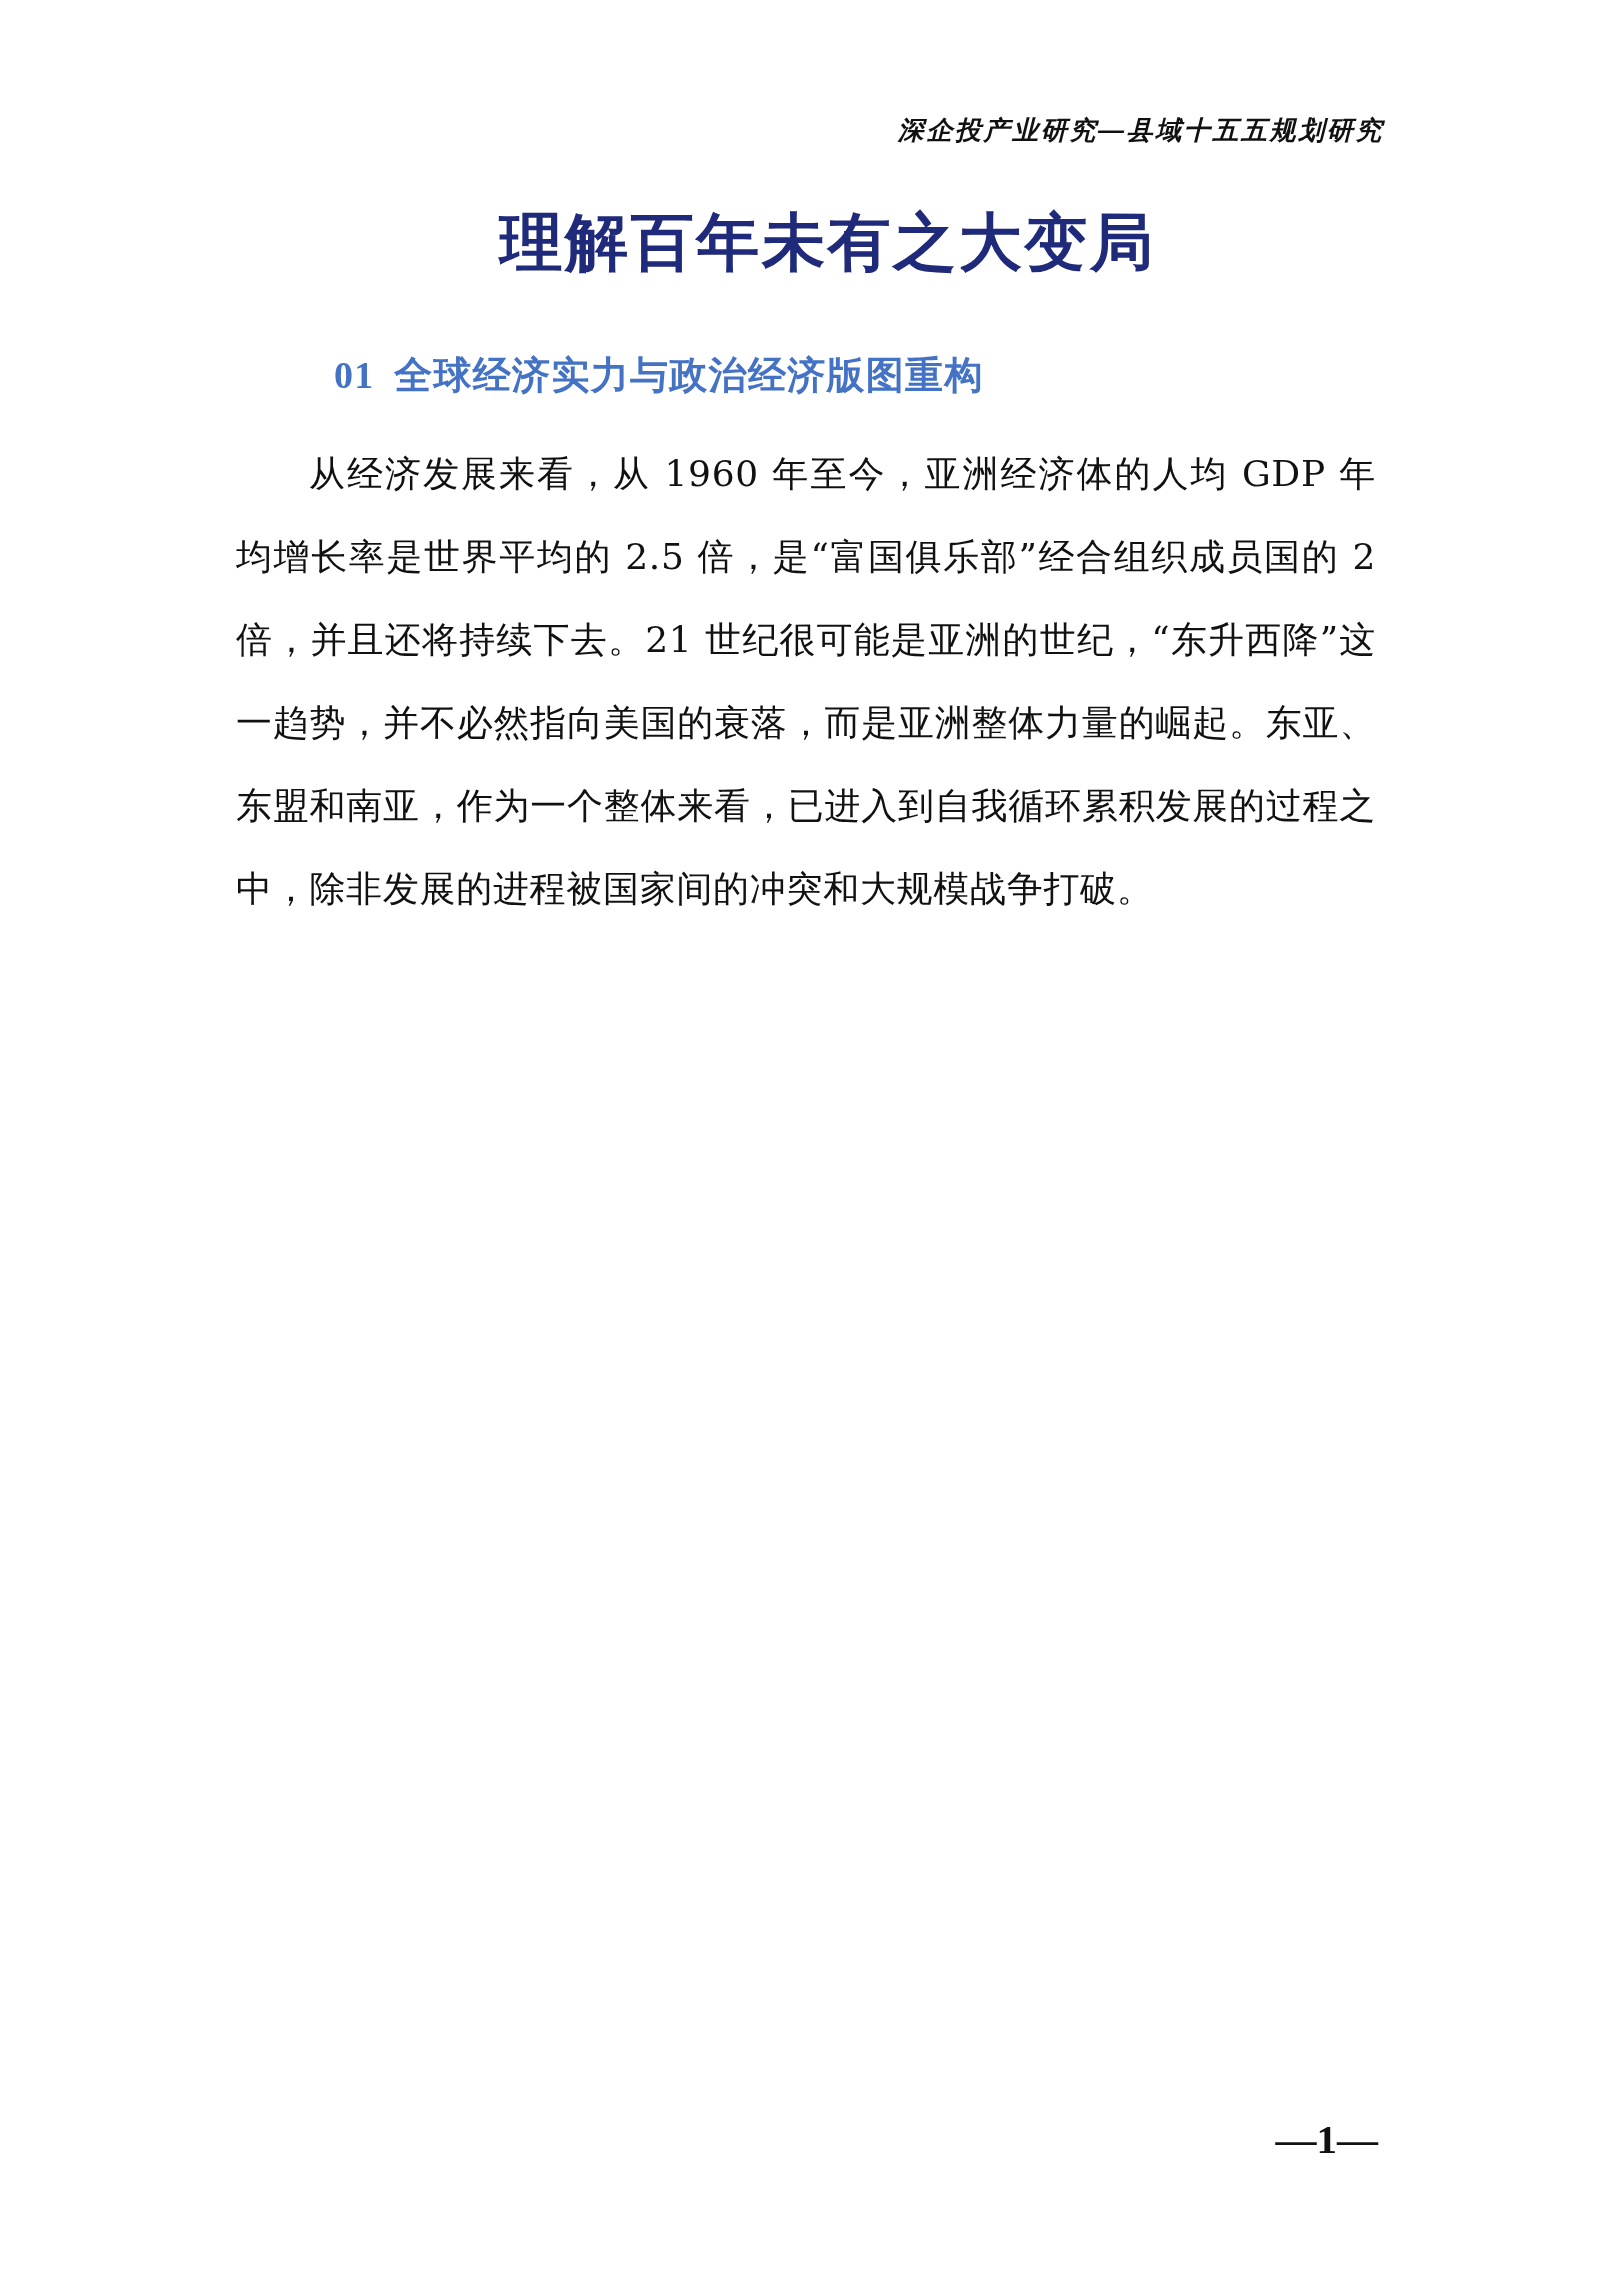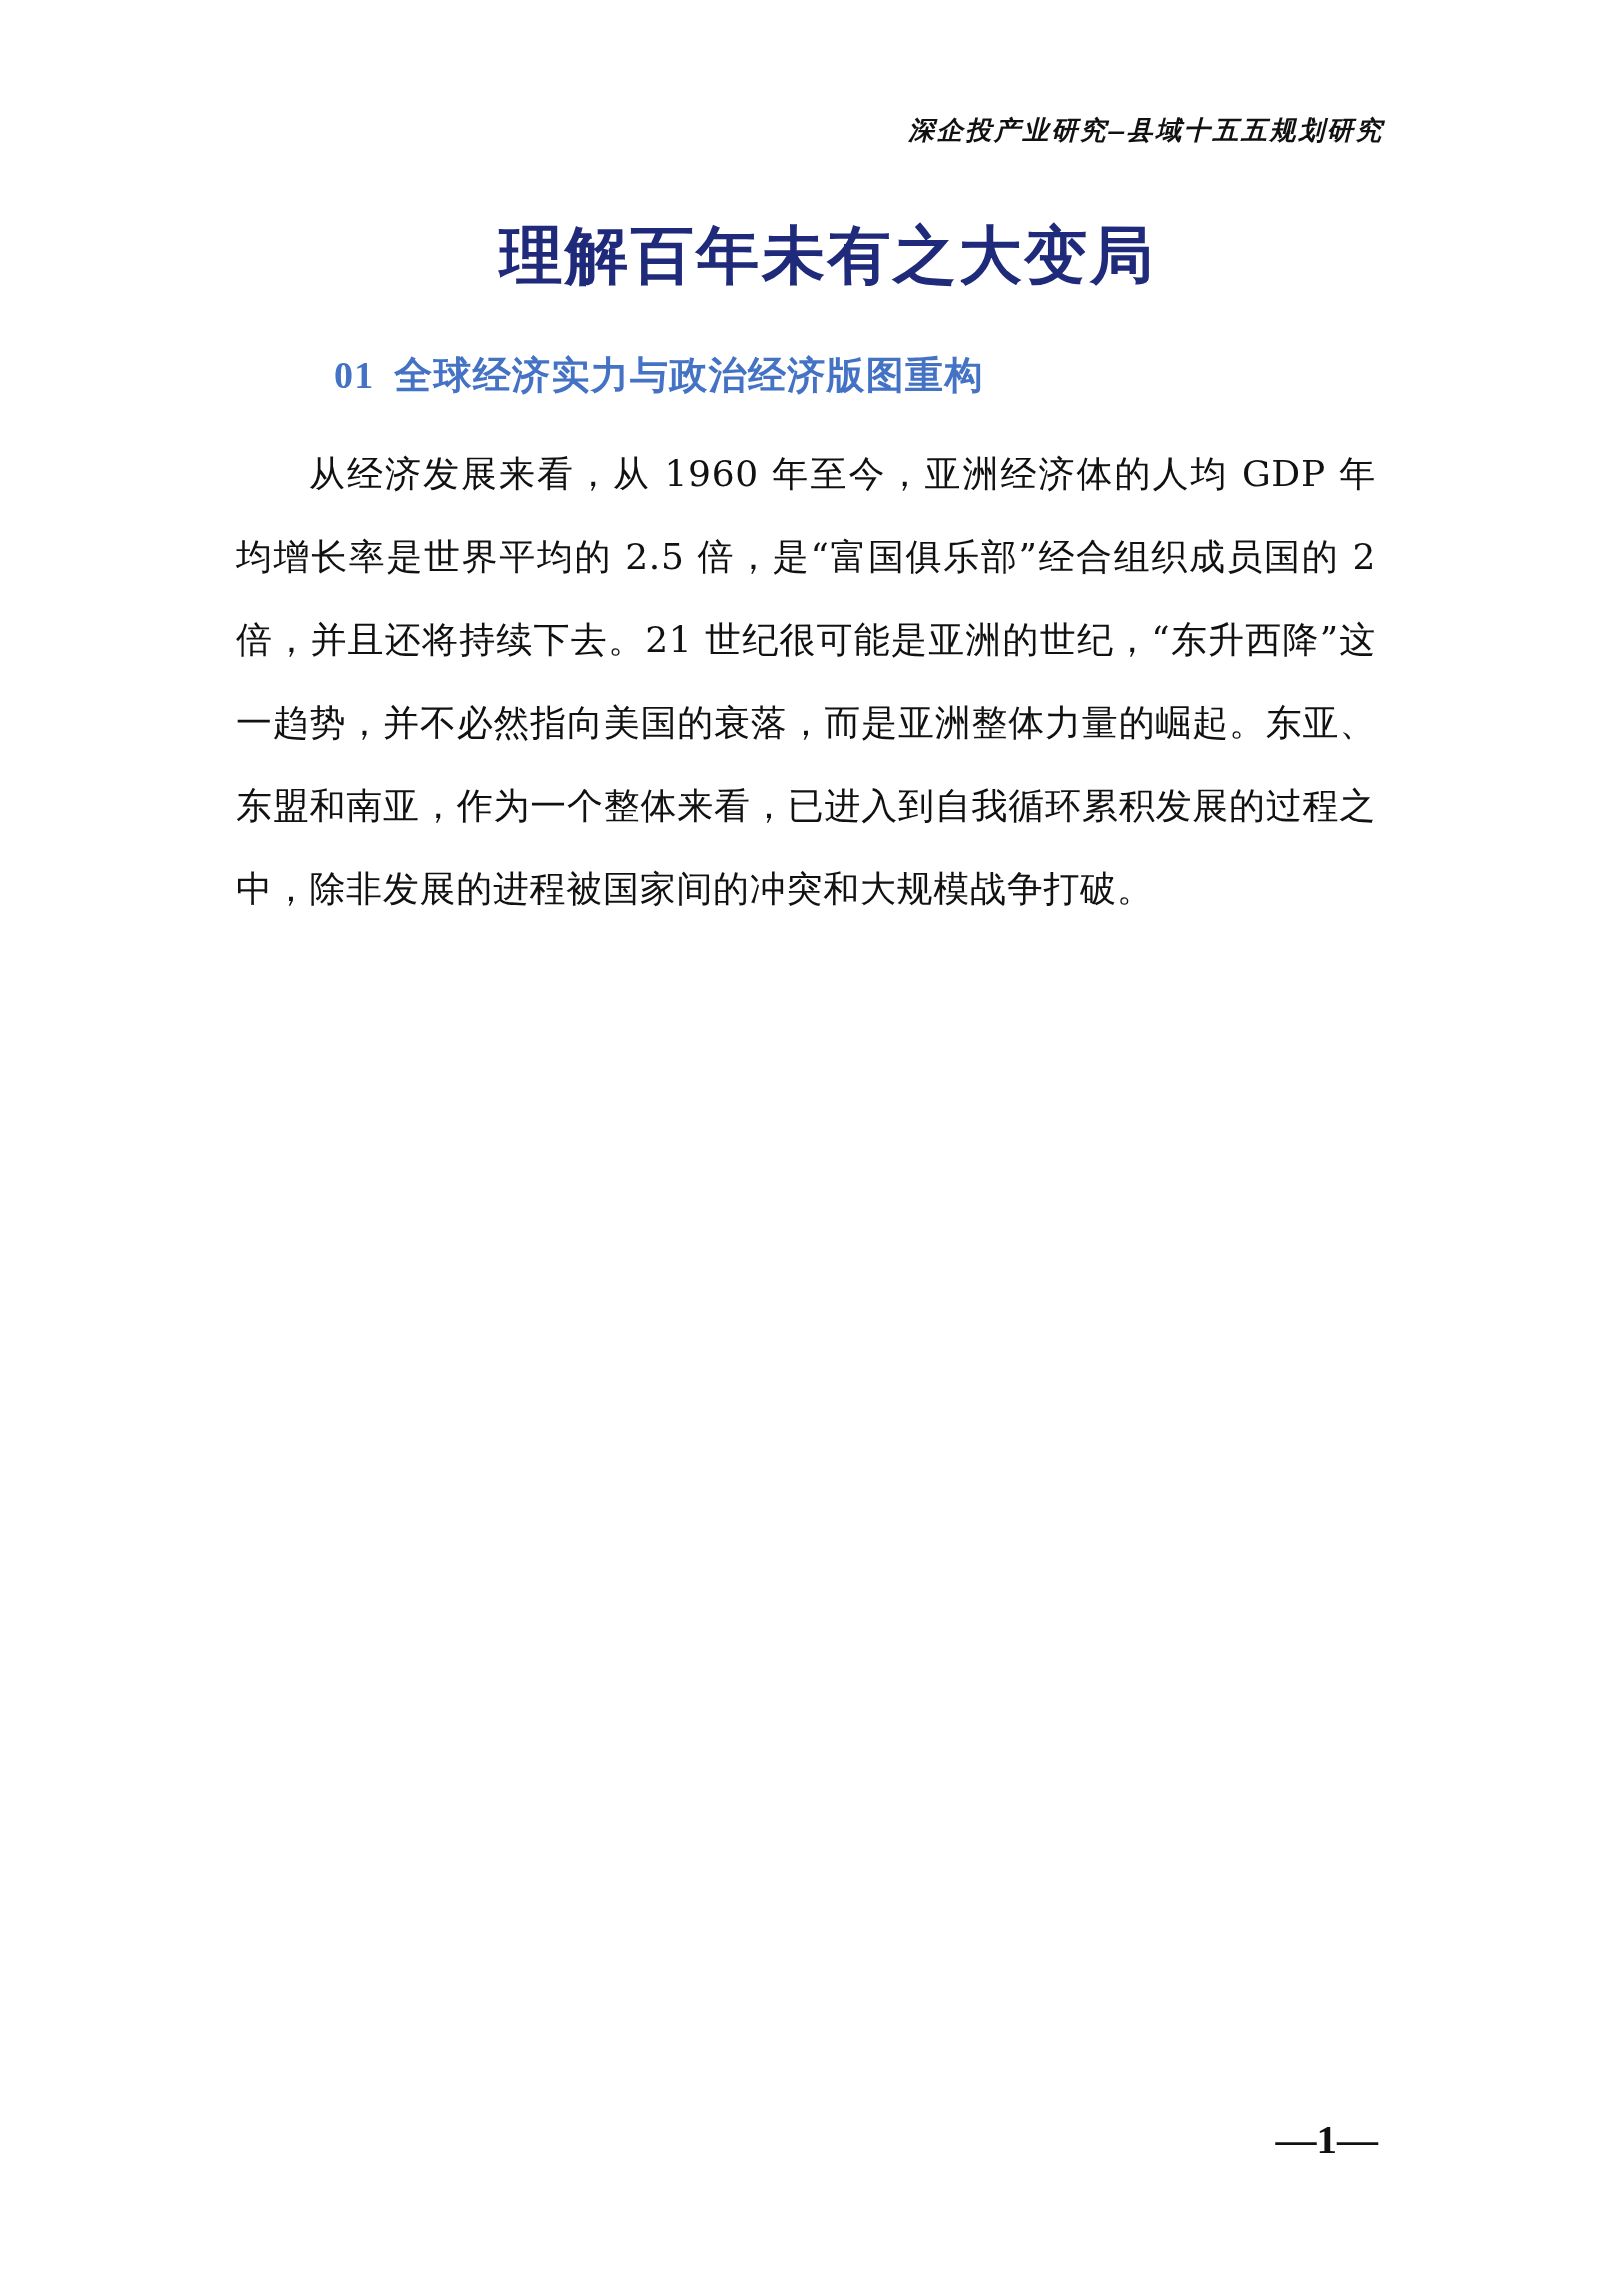--- a/index.html
+++ b/index.html
@@ -1,40 +1,40 @@
 <!DOCTYPE html>
 <html style="font-size:10.5px"><head>
 <meta charset="utf-8">
 <style>
   html, body { margin: 0; padding: 0; background: #ffffff; }
   body { width: 1623px; height: 2295px; position: relative; overflow: hidden;
          font-family: "DejaVu Serif", "Liberation Serif", serif; color: #111; }
   .page-header { position: absolute; right: 239px; top: 113px;
-         font-family: Liberation Mono, monospace; font-style: italic; font-weight: bold;
+         font-family: Liberation Sans, sans-serif; font-style: italic; font-weight: bold;
          font-size: 26px; letter-spacing: 2.6px; color: #111; }
   .doc-title { position: absolute; left: 0; right: 0; top: 200px; text-align: center;
          font-family: "DejaVu Sans", sans-serif; font-weight: bold; font-size: 63px;
          color: #1f2a7a; letter-spacing: 2.6px; }
   .section-heading { position: absolute; left: 334px; top: 350px;
          font-size: 38px; font-weight: bold; color: #4472c4;
          font-family: "DejaVu Sans", sans-serif; letter-spacing: 1.3px; }
   .section-heading .num { font-family: "Liberation Serif", serif; margin-right: 19.6px; }
   .body { position: absolute; left: 236px; width: 1140px; top: 425px; }
   .para { font-size: 36px; line-height: 83px; text-align: justify;
           text-indent: 73px; margin: 0 0 -1.3px 0; letter-spacing: 0.7px;
           font-family: "DejaVu Serif", "Liberation Serif", serif; }
   .page-number { position: absolute; right: 245px; top: 2115px;
           font-family: "Liberation Serif", serif; font-weight: bold; font-size: 41px; }
 </style>
 </head>
 <body>
 
 <div class="page-header">深企投产业研究—县域十五五规划研究</div>
 
-<h1 class="doc-title" style="margin:13px;padding-left:32px;">理解百年未有之大变局</h1>
+<h1 class="doc-title" style="margin:0;padding-left:32px;">理解百年未有之大变局</h1>
 
 <h2 class="section-heading" style="margin:0;">
   <span class="num">01</span><span>全球经济实力与政治经济版图重构</span>
 </h2>
 
 <div class="body">
   <p class="para" style="margin-top:6.5px;">从经济发展来看，从 1960 年至今，亚洲经济体的人均 GDP 年均增长率是世界平均的 2.5 倍，是“富国俱乐部”经合组织成员国的 2 倍，并且还将持续下去。21 世纪很可能是亚洲的世纪，“东升西降”这一趋势，并不必然指向美国的衰落，而是亚洲整体力量的崛起。东亚、东盟和南亚，作为一个整体来看，已进入到自我循环累积发展的过程之中，除非发展的进程被国家间的冲突和大规模战争打破。</p>
 </div>
 
 <div class="page-number">—1—</div>

